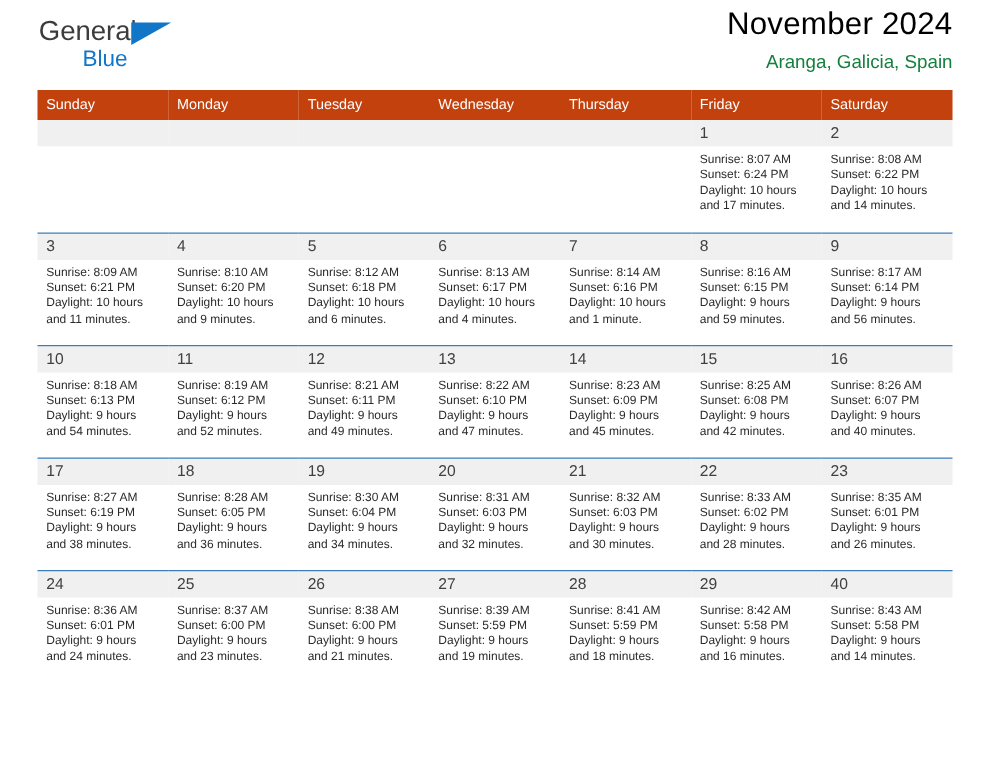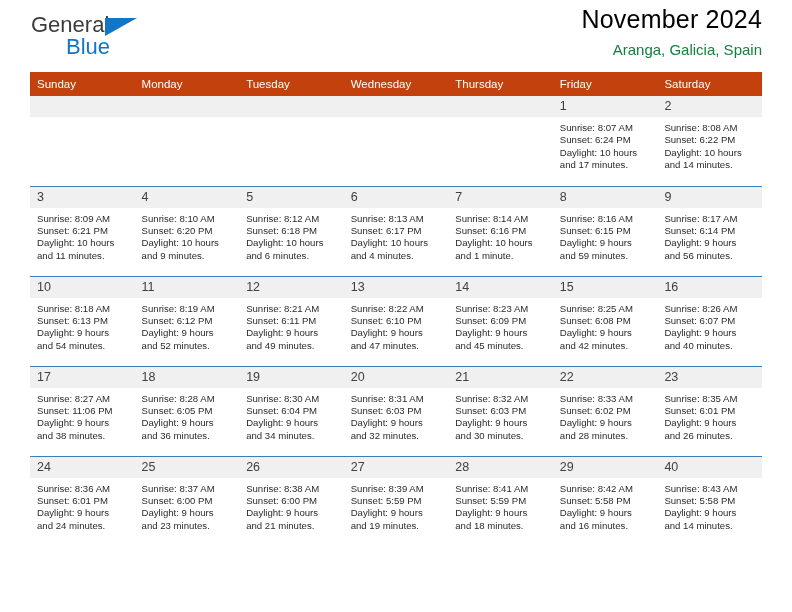--- a/index.html
+++ b/index.html
@@ -41,21 +41,21 @@
     font-size: 22px;
     color: #3c3c3c;
     letter-spacing: 0px;
     line-height: 26px;
     font-weight: 400;
   }
   .brand-blue {
     position: absolute;
     left: 36px;
     top: 22px;
-    font-size: 22px;
+    font-size: 18px;
     color: #1175c8;
     line-height: 26px;
     font-weight: 400;
   }
   .brand-triangle {
     position: absolute;
     left: 75px;
     top: 6px;
     width: 0;
     height: 0;
@@ -330,21 +330,21 @@
               <div>Daylight: 9 hours</div>
               <div>and 40 minutes.</div>
             </div>
           </td>
         </tr>
         <tr class="week-row">
           <td>
             <div class="daynum">17</div>
             <div class="details">
               <div>Sunrise: 8:27 AM</div>
-              <div>Sunset: 11:06 PM</div>
+              <div>Sunset: 6:19 PM</div>
               <div>Daylight: 9 hours</div>
               <div>and 38 minutes.</div>
             </div>
           </td>
           <td>
             <div class="daynum">18</div>
             <div class="details">
               <div>Sunrise: 8:28 AM</div>
               <div>Sunset: 6:05 PM</div>
               <div>Daylight: 9 hours</div>

